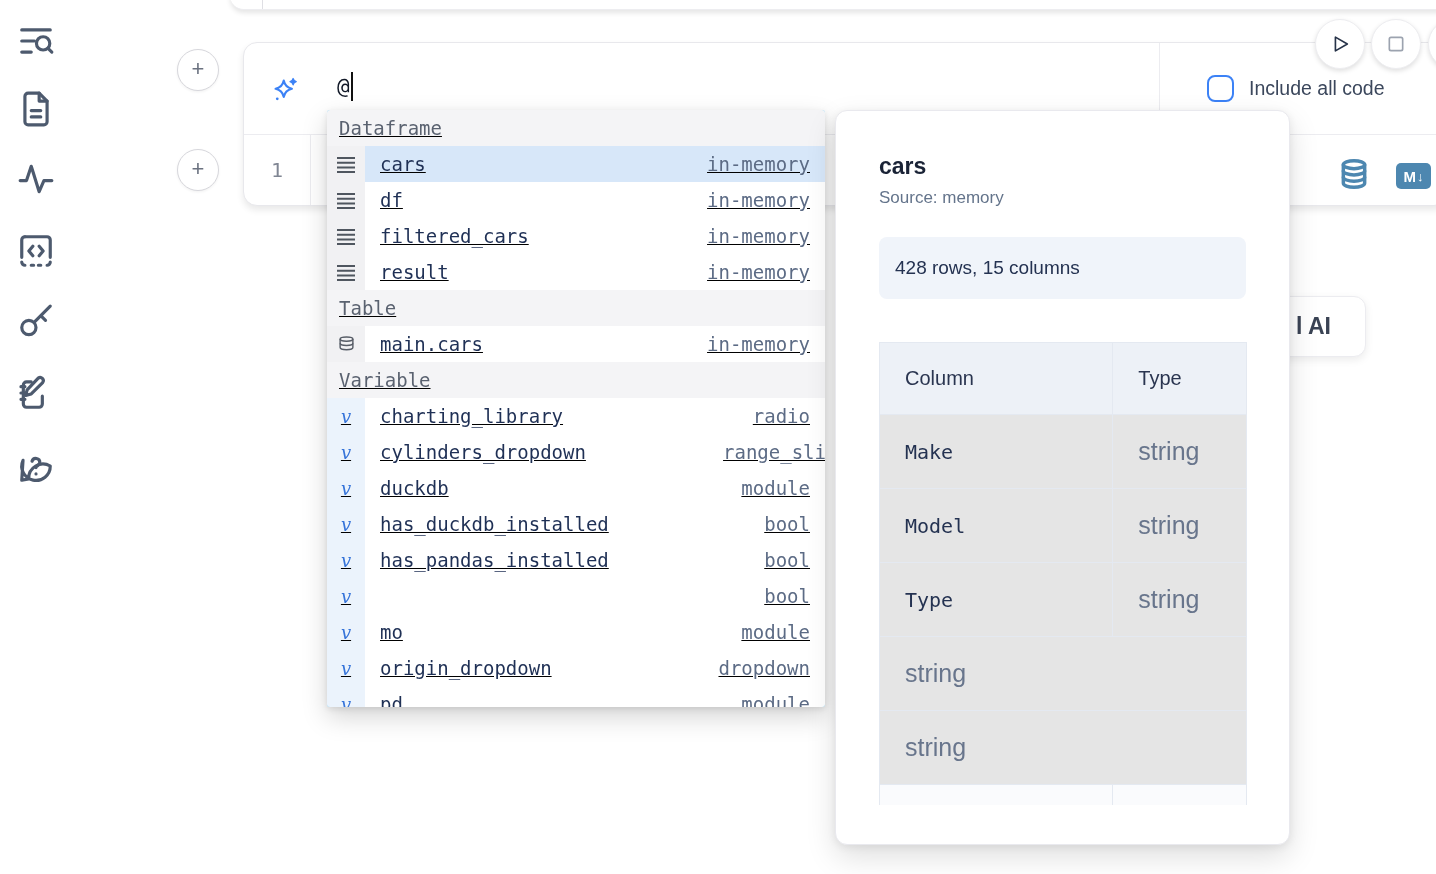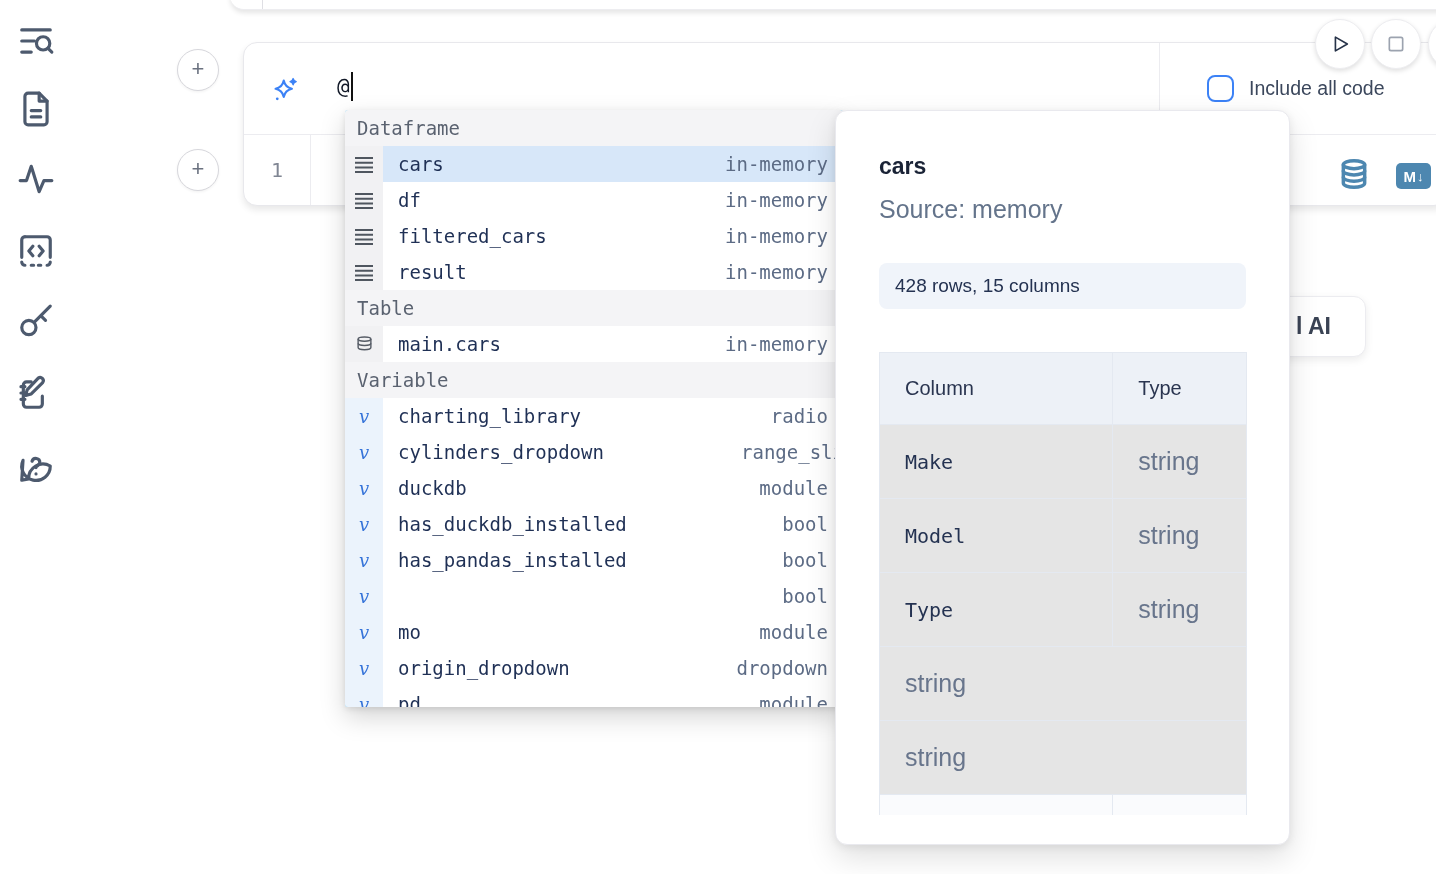--- a/index.html
+++ b/index.html
@@ -50,43 +50,43 @@
                border:1px solid #ededf0; box-shadow:0 2px 5px rgba(0,0,0,.13);
                display:flex; align-items:center; justify-content:center; z-index:40; }
 
   
   .gen-ai { position:absolute; left:1150px; top:296px; width:216px; height:61px; background:#fff;
             border:1px solid #ececf0; border-radius:12px; box-shadow:0 3px 8px rgba(0,0,0,.08);
             z-index:5; display:flex; align-items:center; justify-content:flex-end; padding-right:34px;
             font-weight:bold; font-size:23px; color:#3a4354; }
 
   
-  .dropdown { position:absolute; left:345px; top:110px; width:498px; height:597px; background:#7dd3fc;
+  .dropdown { position:absolute; left:327px; top:110px; width:498px; height:597px; background:#7dd3fc;
               z-index:10; box-shadow:0 10px 26px rgba(0,0,0,.17), 0 2px 6px rgba(0,0,0,.10);
-              border-radius:3px; overflow:hidden; font-family:"DejaVu Sans Mono", monospace; font-size:19px; }
+              border-radius:3px; overflow:hidden; font-family:"DejaVu Sans Mono", monospace; font-size:19px;text-decoration:underline; }
   .dd-header { height:36px; background:#f4f4f6; color:#5a6270; display:flex; align-items:center; padding-left:12px; }
   .dd-row { height:36px; display:flex; align-items:stretch; }
   .dd-gutter { width:38px; display:flex; align-items:center; justify-content:center; flex:none; }
   .dd-gutter.gray { background:#f1f1f3; }
   .dd-gutter.blue { background:#ebf3fc; }
   .dd-main { flex:1; display:flex; align-items:center; padding:0 15px; background:#fff; min-width:0; }
   .dd-row.selected .dd-main { background:#d7e7f9; }
   .dd-name { color:#1f3055; white-space:pre; }
   .dd-type { margin-left:auto; color:#5c6b85; white-space:pre; }
   .dd-type.overflow { margin-right:-16px; }
   .var-glyph { font-family:"DejaVu Serif", serif; font-style:italic; font-size:18px; color:#3674d9; }
   .df-icon svg, .tbl-icon svg { display:block; }
 
   
   .panel { position:absolute; left:835px; top:110px; width:455px; height:735px; background:#fff;
            border:1px solid #e9e9ee; border-radius:12px; z-index:20; overflow:hidden;
            box-shadow:0 12px 30px rgba(0,0,0,.13), 0 2px 8px rgba(0,0,0,.07); padding:42px 43px 0 43px; }
   .panel-title { font-size:23px; font-weight:bold; color:#1a2336; }
-  .panel-source { margin-top:15px; font-size:25px; color:#64748b; }
-  .panel-badge { margin-top:39px; background:#f0f4fa; border-radius:8px; padding:12px 16px;
+  .panel-source { margin-top:8px; font-size:17px; color:#64748b; }
+  .panel-badge { margin-top:29px; background:#f0f4fa; border-radius:8px; padding:20px 16px;
                  font-size:19px; color:#243251; }
   .ptable { margin-top:43px; width:368px; height:463px; overflow:hidden;
             border-top:1px solid #e4e9f1; border-left:1px solid #e4e9f1; border-right:1px solid #e4e9f1; }
   .prow { display:flex; border-bottom:1px solid #e4e9f1; }
   .prow.head { height:72px; background:#edf1f7; }
   .prow.body { height:74px; background:#e5e5e5; }
   .prow.partial { height:21px; background:#fafbfd; border-bottom:none; }
   .pcell { display:flex; align-items:center; padding-left:25px; }
   .pcell.c1 { width:234px; border-right:1px solid #e4e9f1; }
   .pcell.c2 { width:133px; }

